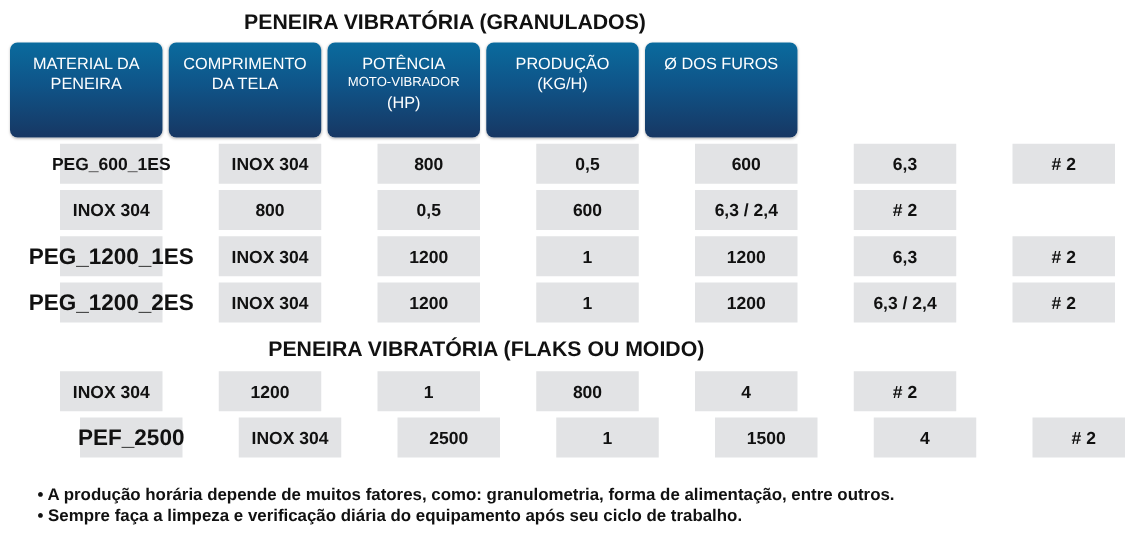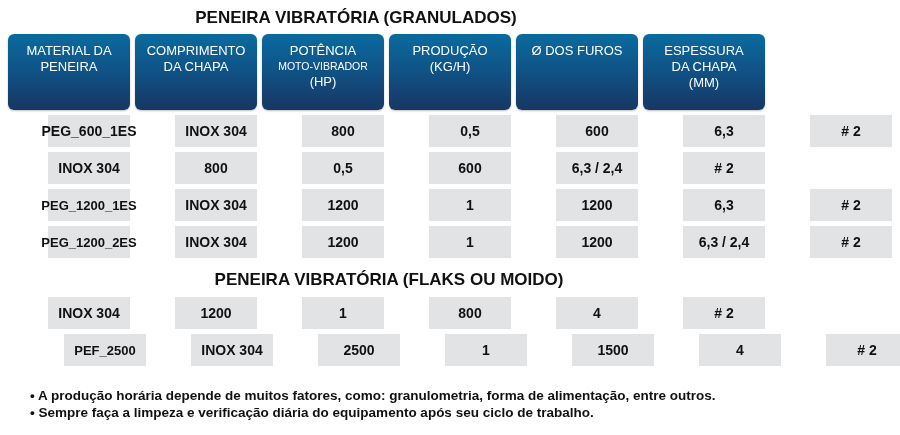--- a/index.html
+++ b/index.html
@@ -12,54 +12,49 @@
   .hcell { height: 76px; border-radius: 6px;
            background: linear-gradient(to bottom, #0a6b9e 0%, #0f5488 45%, #173763 100%);
            color: #fff; font-weight: normal; text-align: center;
            display: flex; flex-direction: column; align-items: center; justify-content: flex-start;
            padding-top: 9px; box-sizing: border-box; font-size: 13px; line-height: 16px;
            box-shadow: 0 1px 2px rgba(0,0,0,0.25); }
   .hcell.center { justify-content: center; padding-top: 0; }
   .hcell .small { font-size: 10.5px; line-height: 15px; }
   .cell { height: 32px; background: #e2e3e5; display: flex; align-items: center;
           justify-content: center; font-weight: bold; font-size: 14px; color: #111; margin-left: 40px; }
-  .cell.sm { font-size: 13px; }
+  .cell.sm { font-size: 18px; }
   .notes { position: absolute; left: 30px; top: 387px; font-size: 13.5px; font-weight: bold;
            color: #111; line-height: 17px; }
 </style>
 </head>
 <body>
 
 <div class="title" style="top:8px;">PENEIRA VIBRATÓRIA (GRANULADOS)</div>
 
 <div class="row" style="top:34px;">
   <div class="hcell">
     <span>MATERIAL DA</span>
     <span>PENEIRA</span>
   </div>
   <div class="hcell">
     <span>COMPRIMENTO</span>
-    <span>DA CHAPA</span>
+    <span>DA TELA</span>
   </div>
   <div class="hcell">
     <span>POTÊNCIA</span>
     <span class="small">MOTO-VIBRADOR</span>
     <span>(HP)</span>
   </div>
   <div class="hcell">
     <span>PRODUÇÃO</span>
     <span>(KG/H)</span>
   </div>
   <div class="hcell">
     <span>Ø DOS FUROS</span>
-  </div>
-  <div class="hcell">
-    <span>ESPESSURA</span>
-    <span>DA CHAPA</span>
-    <span>(MM)</span>
   </div>
 </div>
 
 <div class="row" style="top:115px;">
   <div class="cell">PEG_600_1ES</div>
   <div class="cell">INOX 304</div>
   <div class="cell">800</div>
   <div class="cell">0,5</div>
   <div class="cell">600</div>
   <div class="cell">6,3</div>

